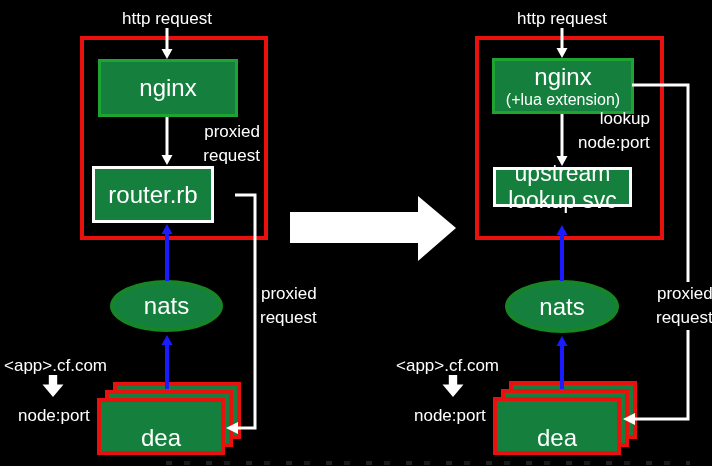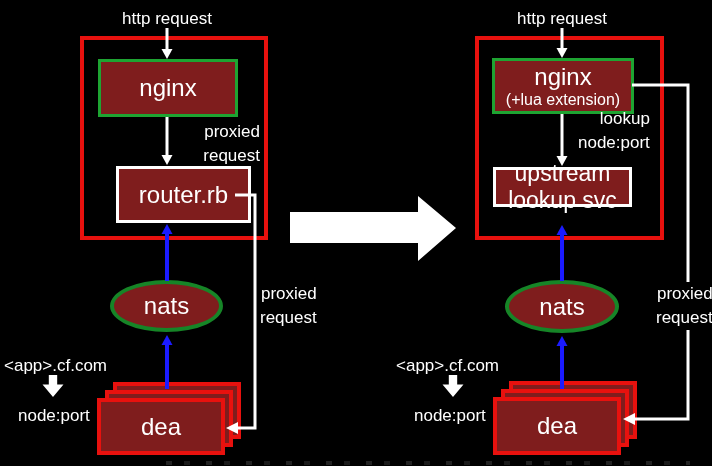--- a/index.html
+++ b/index.html
@@ -1,27 +1,27 @@
 <!DOCTYPE html>
 <html style="--background: #000000; --red: #e8110e; --green-nginx: #1ea432; --green-nats: #168527; --blue: #1b1bff; --white: #ffffff;"><head>
 <meta charset="utf-8">
 <style>
   html,body{margin:0;padding:0;background:#000;}
   #stage{
     position:relative;width:712px;height:466px;background:var(--background,#000);
     font-family:"Liberation Sans",sans-serif;color:#fff;overflow:hidden;
   }
   .frame{position:absolute;box-sizing:border-box;border:4px solid var(--red,#e8110e);}
-  .box{position:absolute;box-sizing:border-box;background:#7f1d1d;display:flex;
+  .box{position:absolute;box-sizing:border-box;background:#15803d;display:flex;
        flex-direction:column;align-items:center;justify-content:center;
        color:var(--white,#fff);text-align:center;}
   .green-box{border:3px solid var(--green-nginx,#1ea432);}
   .white-box{border:3px solid var(--white,#fff);}
   .ellipse{border:4px solid var(--green-nats,#168527);border-radius:50%;}
-  .dea{border:4px solid var(--red,#e8110e);}
+  .dea{border:4px solid var(--red,#e8110e);justify-content:flex-end;}
   .big-text{font-size:24px;line-height:26px;}
   .mid-text{font-size:23px;line-height:27px;}
   .sub-text{font-size:16px;line-height:19px;}
   .label{position:absolute;font-size:17px;line-height:24px;white-space:nowrap;
          color:var(--white,#fff);}
   .label div{white-space:nowrap;text-align:right;}
   .align-right{text-align:right;}
   .over-line{background:#000;padding:0 3px;}
   #overlay{position:absolute;left:0;top:0;width:712px;height:466px;pointer-events:none;}
   .wline{stroke:var(--white,#fff);stroke-width:3;fill:none;}
@@ -35,21 +35,21 @@
 <body>
 
 <div id="stage">
 
   <div class="frame" style="left:80px;top:36px;width:188px;height:204px;"></div>
 
   <div class="box green-box" style="left:98px;top:59px;width:140px;height:58px;">
     <span class="big-text">nginx</span>
   </div>
 
-  <div class="box white-box" style="left:116px;top:166px;width:135px;height:57px;">
+  <div class="box white-box" style="left:92px;top:166px;width:122px;height:57px;">
     <span class="big-text">router.rb</span>
   </div>
 
   <div class="box ellipse" style="left:110px;top:280px;width:113px;height:52px;">
     <span class="big-text">nats</span>
   </div>
 
   <div class="box dea" style="left:113px;top:382px;width:128px;height:57px;"></div>
   <div class="box dea" style="left:105px;top:390px;width:128px;height:57px;"></div>
   <div class="box dea" style="left:97px;top:398px;width:128px;height:57px;">

